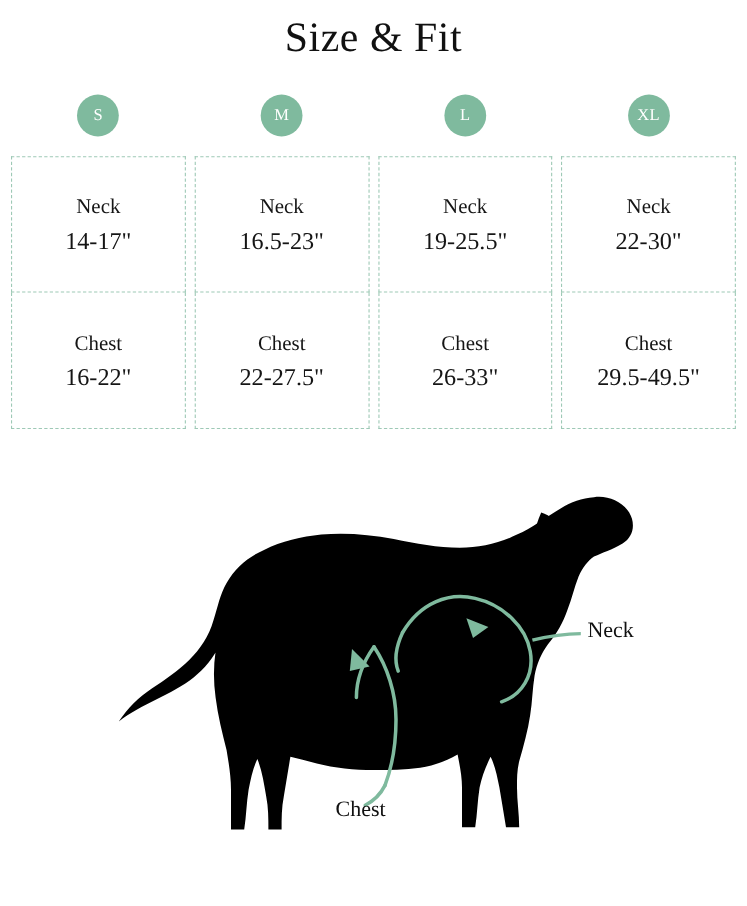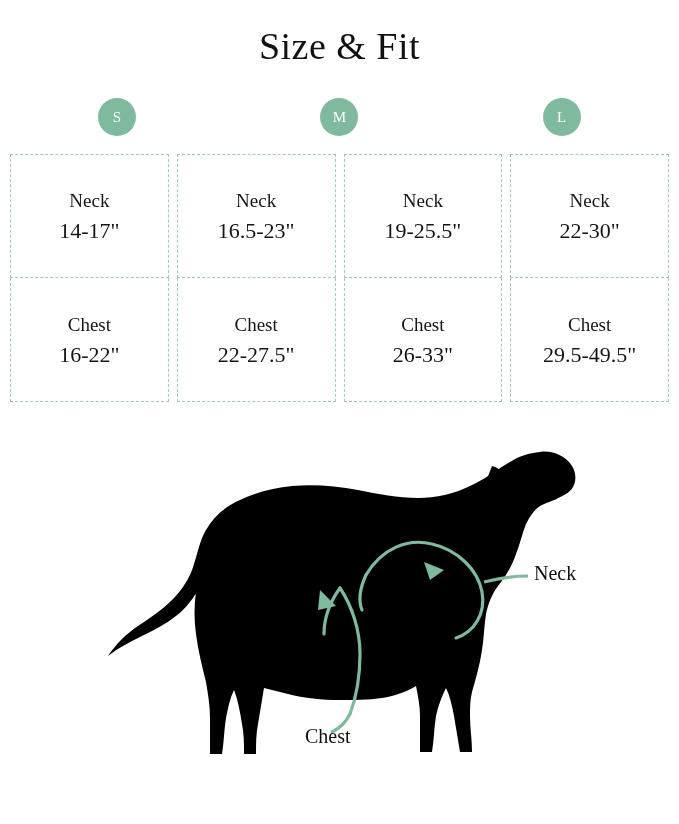--- a/index.html
+++ b/index.html
@@ -19,21 +19,21 @@
     width: 679px;
     height: 824px;
     position: relative;
   }
   .title {
     text-align: center;
     font-family: "Liberation Serif", serif;
     font-size: 38px;
     font-weight: 400;
     letter-spacing: 0.5px;
-    padding-top: 24px;
+    padding-top: 12px;
     margin: 0;
     color: #111111;
   }
   
   .badges {
     display: flex;
     margin: 30px 6px 0 6px;
   }
   .badge-cell {
     flex: 1 1 0;
@@ -120,20 +120,23 @@
 
   <div class="badges">
     <div class="badge-cell">
       <div class="badge">S</div>
     </div>
     <div class="badge-cell">
       <div class="badge">M</div>
     </div>
     <div class="badge-cell">
       <div class="badge">L</div>
+    </div>
+    <div class="badge-cell">
+      <div class="badge">XL</div>
     </div>
   </div>
 
   <div class="table">
 
     <div class="row row-first">
       <div class="cell">
         <div class="cell-label">Neck</div>
         <div class="cell-value">14-17"</div>
       </div>

